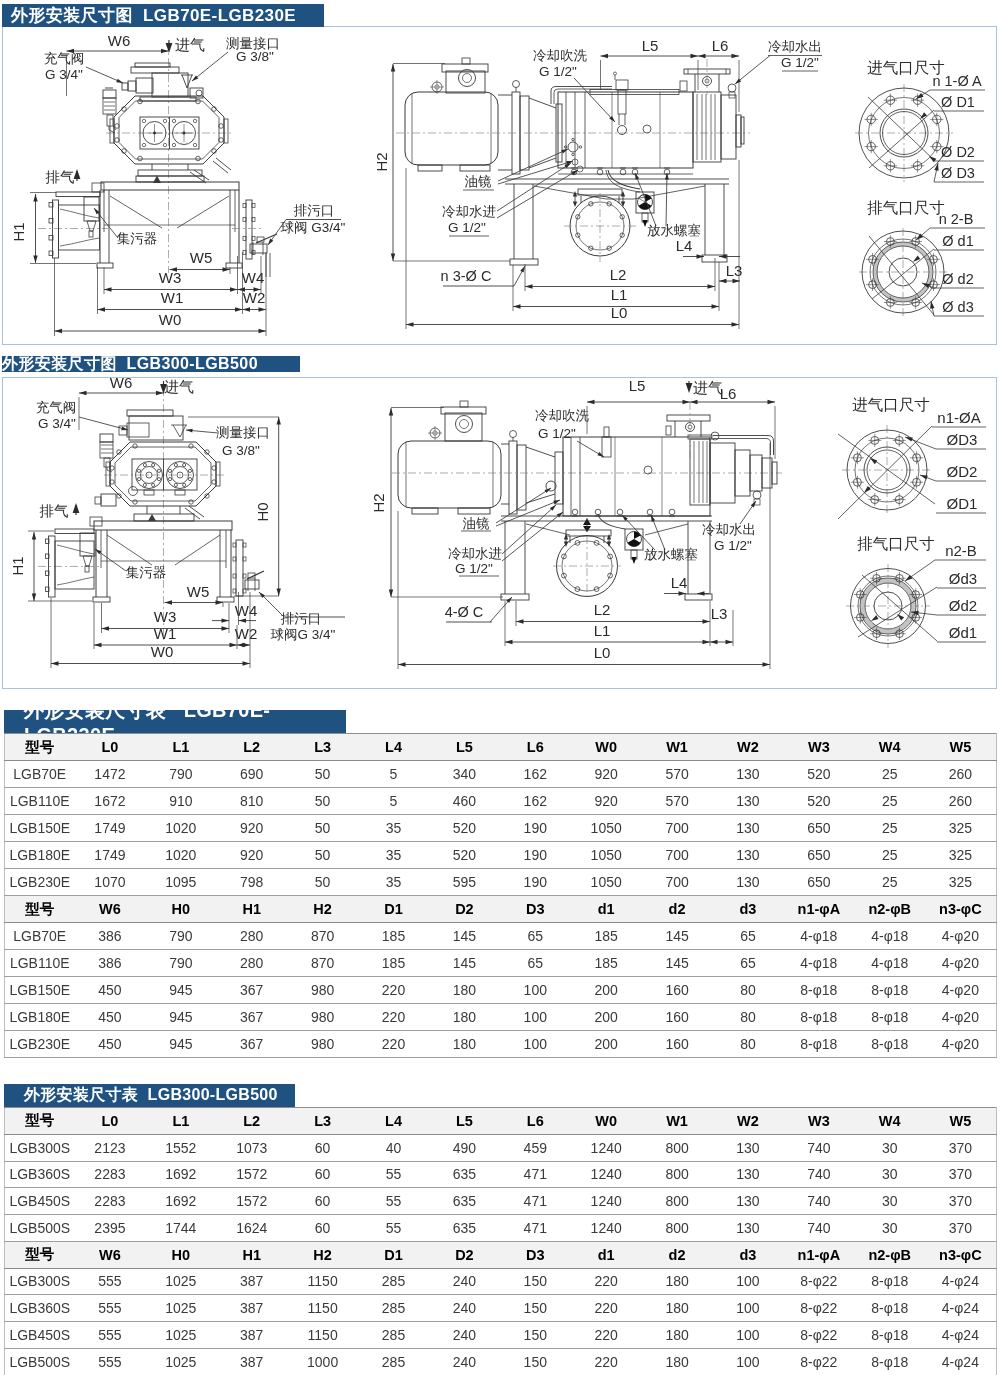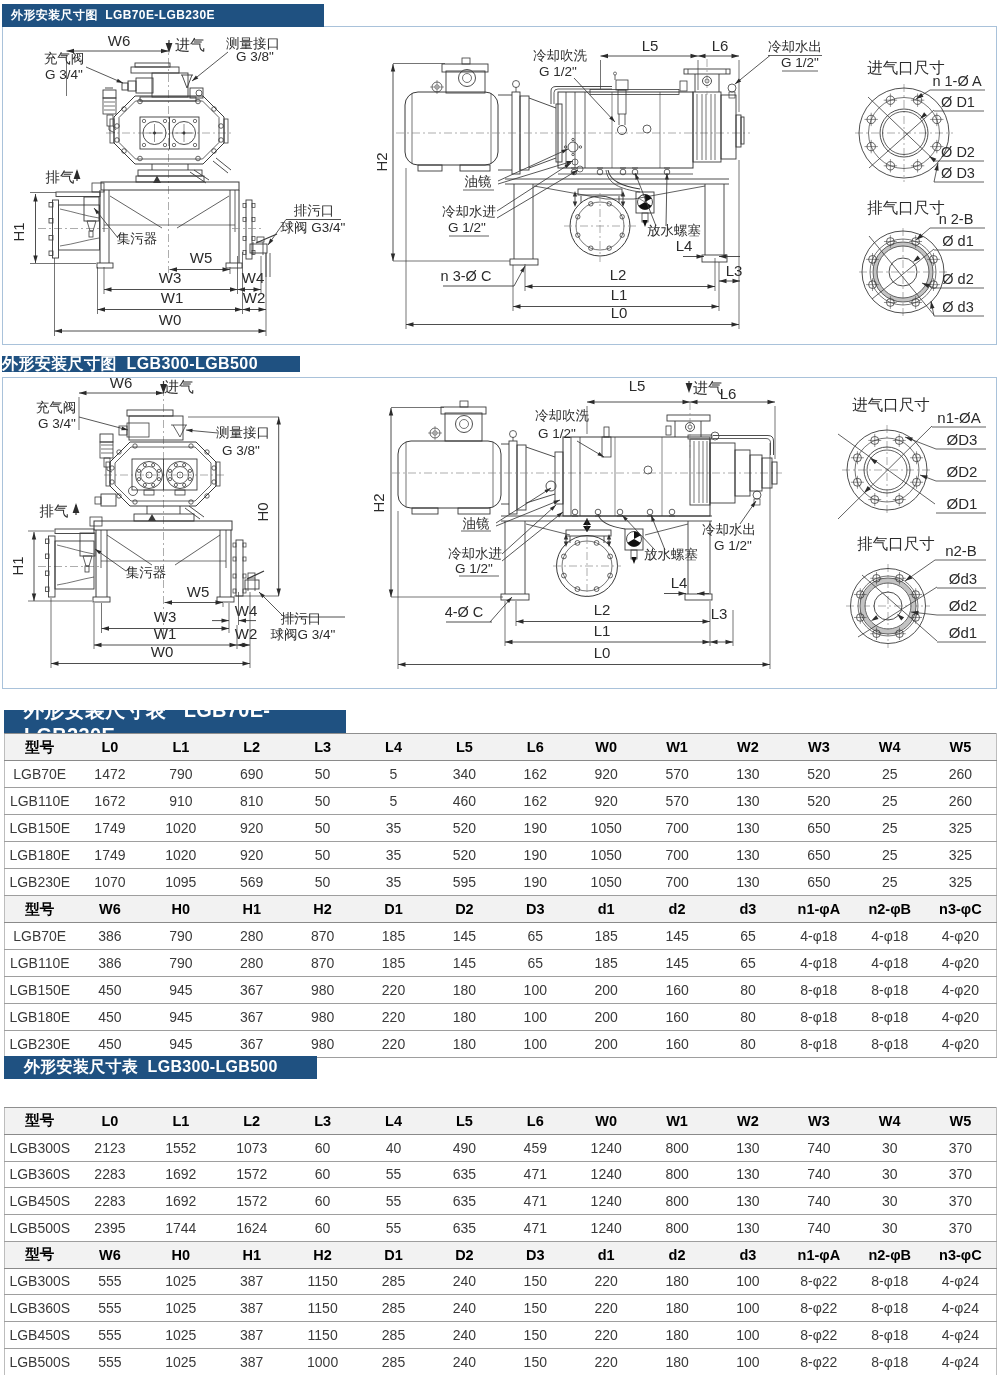--- a/index.html
+++ b/index.html
@@ -11,21 +11,21 @@
 table.dt td { text-align:center; height:27px; padding:0; border-bottom:1px solid #9e9e9e; }
 table.dt tr.hd td { background:#f2f2f2; color:#000000; font-weight:bold; font-size:14.5px; border-bottom:1px solid #8a8a8a; }
 table.dt { border-left:1px solid #bdbdbd; border-right:1px solid #bdbdbd; border-top:1px solid #8f8f8f; }
 table.t2 td { height:26.75px; }
 </style>
 </head>
 <body>
 <div id="page">
 
 <div class="secbox" style="left:2px; top:26px; width:995px; height:319px;"></div>
-<div class="bar" style="left:2px; top:4px; width:322px; height:23px; font-size:12px; letter-spacing:0.4px; padding-left:9px;">外形安装尺寸图&nbsp;&nbsp;LGB70E-LGB230E</div>
+<div class="bar" style="left:2px; top:4px; width:322px; height:23px; font-size:17px; letter-spacing:0.4px; padding-left:9px;">外形安装尺寸图&nbsp;&nbsp;LGB70E-LGB230E</div>
 <svg id="d1" style="position:absolute; left:0; top:0;" width="1000" height="350" viewBox="0 0 1000 350" fill="none" stroke="#3c3c3c" stroke-width="1">
       <line x1="168.5" y1="42" x2="168.5" y2="273" stroke="#8a8a8a" stroke-width="0.7" stroke-dasharray="8 3 2 3"></line>
 <line x1="106" y1="133" x2="232" y2="133" stroke="#8a8a8a" stroke-width="0.7" stroke-dasharray="8 3 2 3"></line>
 <line x1="38" y1="228.5" x2="108" y2="228.5" stroke="#8a8a8a" stroke-width="0.7" stroke-dasharray="8 3 2 3"></line>
 <rect x="135" y="63" width="35" height="4" stroke="#3a3a3a" stroke-width="0.9" fill="none"></rect>
 <rect x="131" y="67" width="48" height="6" stroke="#3a3a3a" stroke-width="0.9" fill="none"></rect>
 <rect x="152" y="73" width="36" height="24" stroke="#3a3a3a" stroke-width="0.9" fill="none"></rect>
 <rect x="136" y="78" width="17" height="15" stroke="#3a3a3a" stroke-width="0.9" fill="none"></rect>
 <rect x="128" y="81" width="8" height="10" stroke="#3a3a3a" stroke-width="0.9" fill="none"></rect>
 <rect x="122" y="83" width="6" height="7" stroke="#3a3a3a" stroke-width="0.9" fill="none"></rect>
@@ -1038,21 +1038,21 @@
           <td>700</td>
           <td>130</td>
           <td>650</td>
           <td>25</td>
           <td>325</td>
         </tr>
 <tr>
           <td>LGB230E</td>
           <td>1070</td>
           <td>1095</td>
-          <td>569</td>
+          <td>798</td>
           <td>50</td>
           <td>35</td>
           <td>595</td>
           <td>190</td>
           <td>1050</td>
           <td>700</td>
           <td>130</td>
           <td>650</td>
           <td>25</td>
           <td>325</td>
@@ -1149,21 +1149,21 @@
           <td>200</td>
           <td>160</td>
           <td>80</td>
           <td>8-φ18</td>
           <td>8-φ18</td>
           <td>4-φ20</td>
         </tr>
 </tbody>
     </table>
 
-<div class="bar" style="left:4px; top:1056px; width:313px; height:23px; font-size:16px; letter-spacing:0.3px; padding-left:20px;">外形安装尺寸表&nbsp;&nbsp;LGB300-LGB500</div>
+<div class="bar" style="left:4px; top:1084px; width:291px; height:23px; font-size:16px; letter-spacing:0.3px; padding-left:20px;">外形安装尺寸表&nbsp;&nbsp;LGB300-LGB500</div>
 <table class="dt t2" style="left:4px; top:1107px; width:992px;">
 <colgroup>
         <col style="width:70px">
         <col span="13" style="width:70.9px">
       </colgroup>
 <tbody>
         <tr class="hd">
           <td>型号</td>
           <td>L0</td>
           <td>L1</td>

